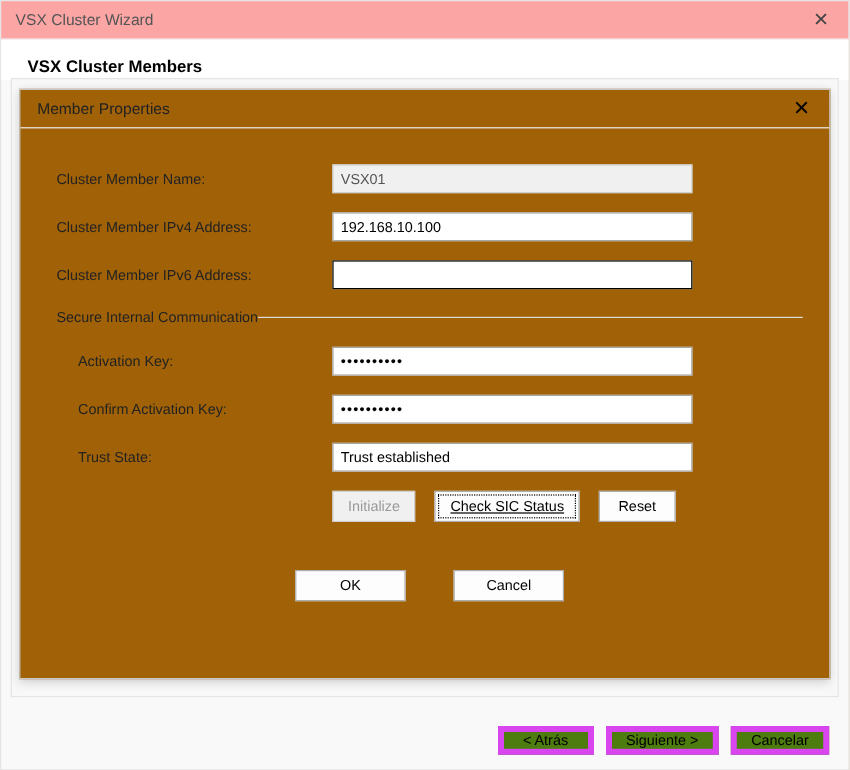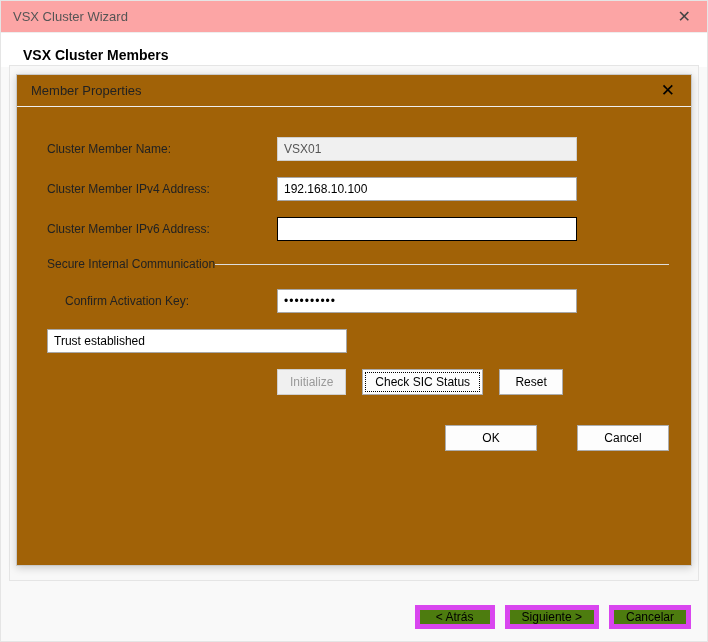--- a/index.html
+++ b/index.html
@@ -163,26 +163,27 @@
   }
   .btn.disabled {
     background: #f0f0f0;
     color: #9a9a9a;
     border-color: #cfcfcf;
     cursor: default;
   }
   .btn.focus {
     outline: 1px dotted #000;
     outline-offset: -4px;
+    text-decoration: underline;
   }
   .dialog-buttons {
     display: flex;
-    justify-content: flex-end;
+    justify-content: center;
     gap: 40px;
-    margin-top: 30px;
+    margin-top: 40px;
   }
   .dlg-btn {
     min-width: 92px;
     height: 26px;
     font-size: 12px;
     border: 1px solid #adadad;
     background: #fdfdfd;
     cursor: pointer;
   }
   input[type=password].dots {
@@ -229,27 +230,32 @@
     <div class="form-row">
       <div class="form-label">Cluster Member IPv6 Address:</div>
       <input class="form-input select-border" value="" style="">
     </div>
 
     <div class="section-row">
       <span class="section-label">Secure Internal Communication</span>
       <div class="section-line"></div>
     </div>
 
+    <div class="form-row">
+      <div class="form-label indent">Activation Key:</div>
+      <input type="password" class="form-input dots" value="••••••••••" style="">
+    </div>
 
     <div class="form-row">
       <div class="form-label indent">Confirm Activation Key:</div>
       <input type="password" class="form-input dots" value="••••••••••" style="">
     </div>
 
     <div class="form-row">
+      <div class="form-label indent">Trust State:</div>
       <input class="form-input" readonly="" value="Trust established" style="">
     </div>
 
     <div class="btn-row">
       <button class="btn disabled" disabled="">Initialize</button>
       <button class="btn focus">Check SIC Status</button>
       <button class="btn">Reset</button>
     </div>
 
     <div class="dialog-buttons">

